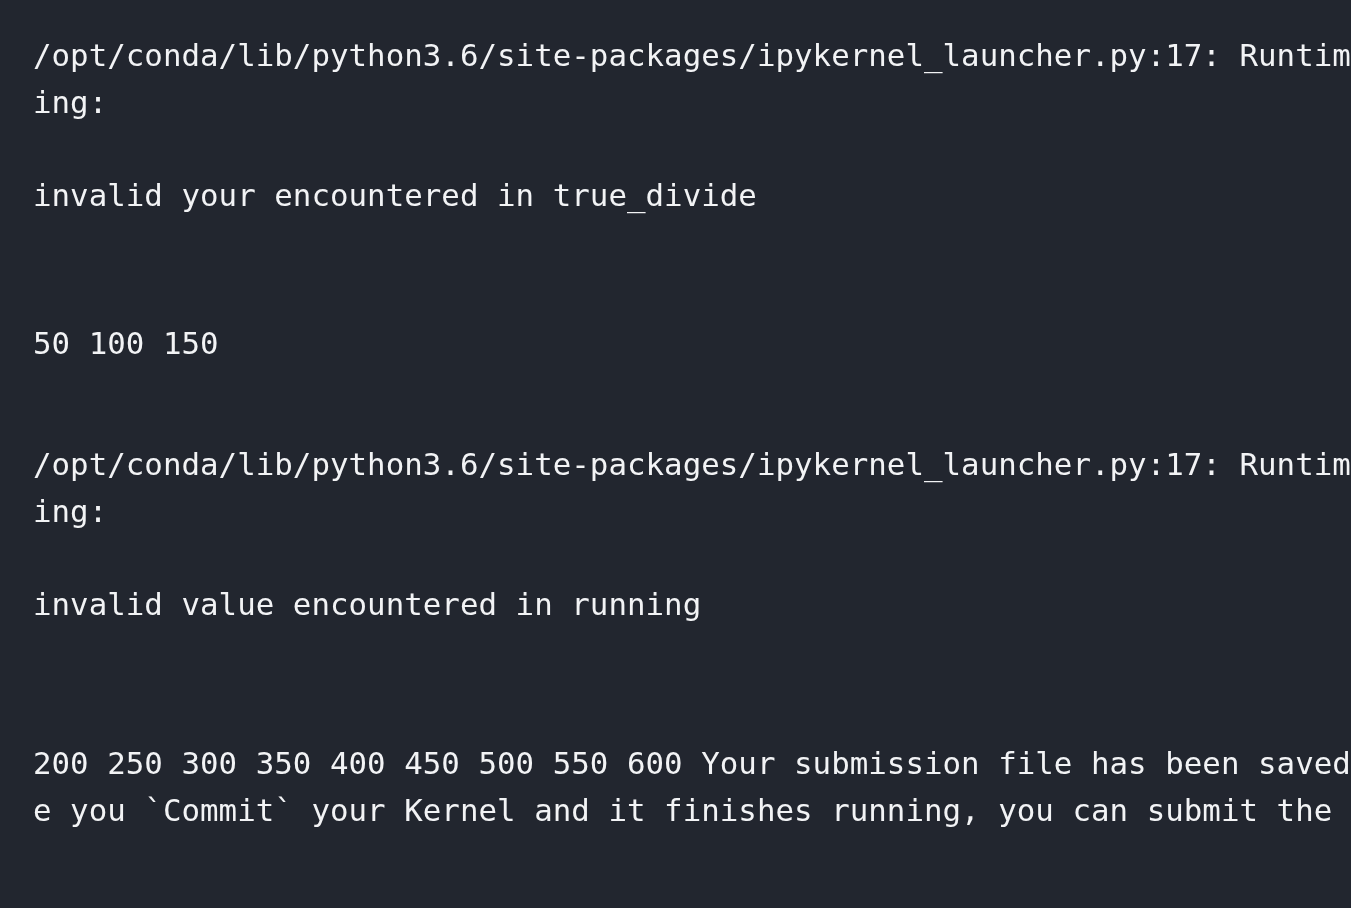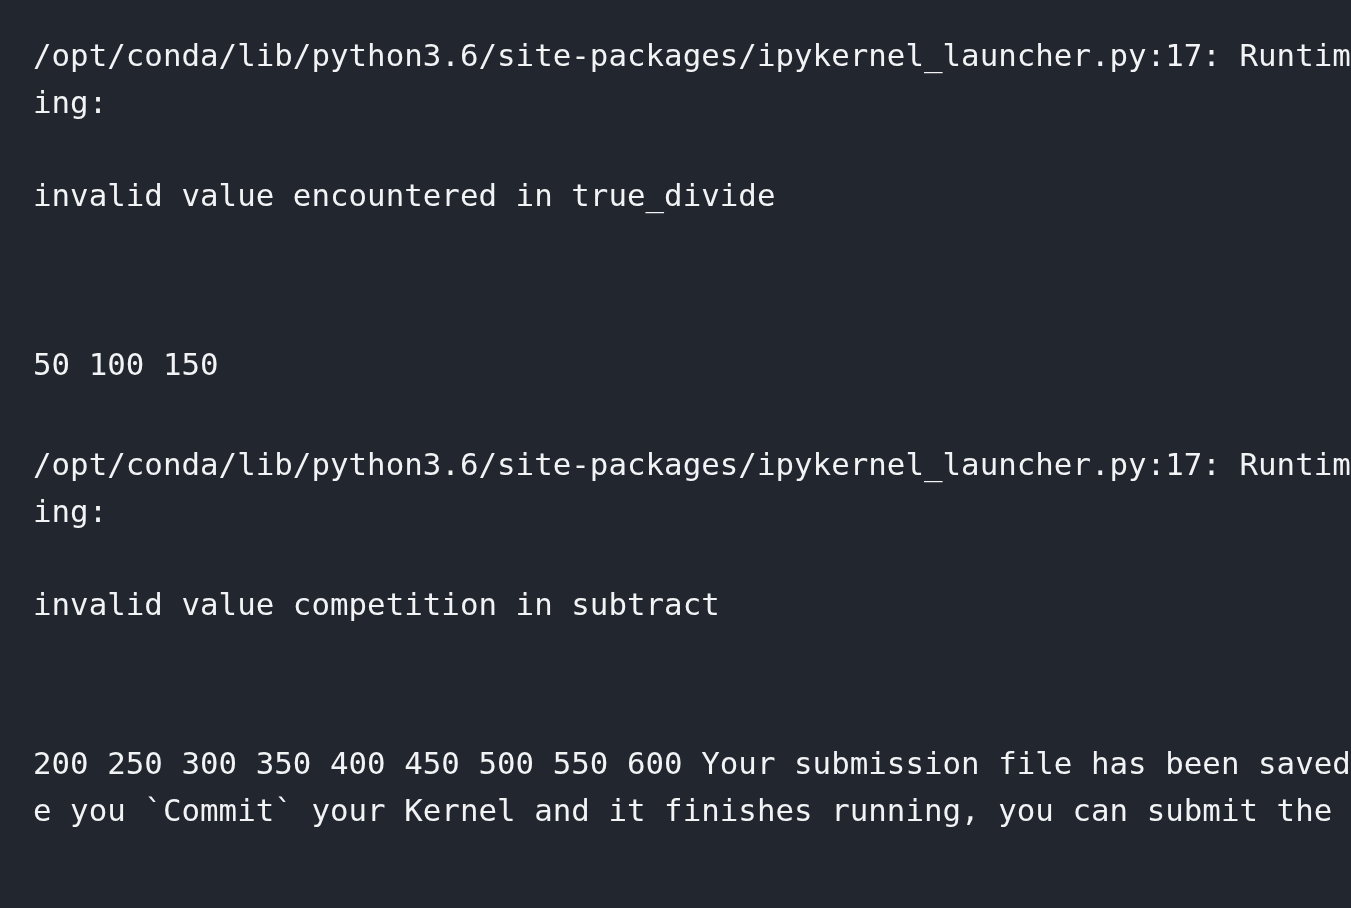--- a/index.html
+++ b/index.html
@@ -30,41 +30,41 @@
     letter-spacing: 0.02px;
     white-space: pre;
     font-family: "DejaVu Sans Mono", "Liberation Mono", monospace;
     -webkit-font-smoothing: antialiased;
   }
   
   .l-w1-a { top: 32px; }
   .l-w1-b { top: 79px; }
   .l-w1-msg { top: 172px; }
   
-  .l-ticks-a { top: 341px; }
+  .l-ticks-a { top: 320px; }
   
   .l-w2-a { top: 441px; }
   .l-w2-b { top: 488px; }
   .l-w2-msg { top: 581px; }
   
   .l-final-a { top: 740px; }
   .l-final-b { top: 787px; }
   .l-final-c { top: 834px; }
 </style>
 </head>
 <body>
 
 <div id="output-stream">
 
   <div class="out-line l-w1-a">/opt/conda/lib/python3.6/site-packages/ipykernel_launcher.py:17: RuntimeWarn</div>
   <div class="out-line l-w1-b">ing:</div>
-  <div class="out-line l-w1-msg">invalid value encountered in true_divide</div>
+  <div class="out-line l-w1-msg">invalid your encountered in true_divide</div>
 
   <div class="out-line l-ticks-a">50 100 150</div>
 
   <div class="out-line l-w2-a">/opt/conda/lib/python3.6/site-packages/ipykernel_launcher.py:17: RuntimeWarn</div>
   <div class="out-line l-w2-b">ing:</div>
-  <div class="out-line l-w2-msg">invalid value competition in subtract</div>
+  <div class="out-line l-w2-msg">invalid value encountered in running</div>
 
   <div class="out-line l-final-a">200 250 300 350 400 450 500 550 600 Your submission file has been saved. Onc</div>
   <div class="out-line l-final-b">e you `Commit` your Kernel and it finishes running, you can submit the file</div>
 
 </div>
 
 </body></html>

